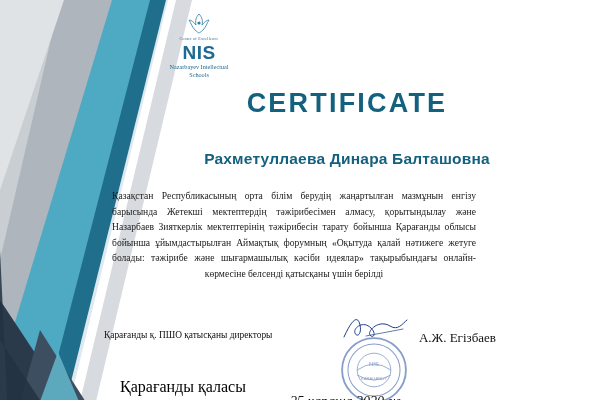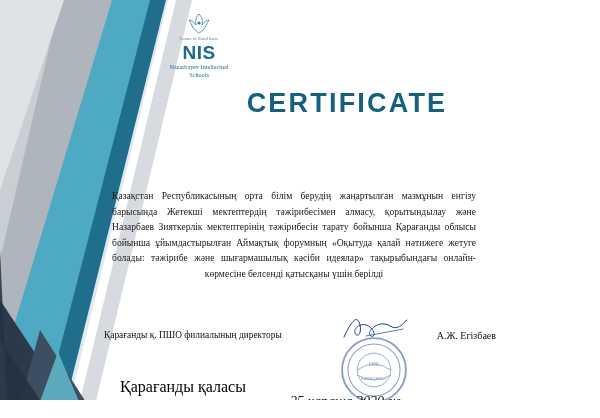--- a/index.html
+++ b/index.html
@@ -123,21 +123,21 @@
     font-family: "Liberation Serif", serif;
     font-size: 9.4px;
     color: #111;
     white-space: nowrap;
   }
   .sig-right {
     position: absolute;
     right: 0;
     top: 0;
     font-family: "Liberation Serif", serif;
-    font-size: 10px;
+    font-size: 13px;
     color: #111;
     white-space: nowrap;
   }
   .sig-scribble {
     position: absolute;
     left: 236px;
     top: -16px;
     width: 70px;
     height: 30px;
   }
@@ -209,25 +209,26 @@
       <path d="M26 4 C20 10 18 18 20 26 C16 20 10 16 6 16 C10 22 12 30 18 36 C22 40 26 42 26 42 C26 42 30 40 34 36 C40 30 42 22 46 16 C42 16 36 20 32 26 C34 18 32 10 26 4 Z" fill="none" stroke="#2a7fa5" stroke-width="1.6"></path>
       <circle cx="26" cy="22" r="3.2" fill="#2a7fa5"></circle>
     </svg>
     <div class="logo-top-text">Center of Excellence</div>
     <div class="logo-nis">NIS</div>
     <div class="logo-sub">Nazarbayev Intellectual Schools</div>
   </div>
 
   <div class="title">CERTIFICATE</div>
 
+  <div class="recipient">Рахметуллаева Динара Балташовна</div>
 
   <div class="paragraph">Қазақстан Республикасының орта білім берудің жаңартылған мазмұнын енгізу барысында Жетекші мектептердің тәжірибесімен алмасу, қорытындылау және Назарбаев Зияткерлік мектептерінің тәжірибесін тарату бойынша Қарағанды облысы бойынша ұйымдастырылған Аймақтық форумның «Оқытуда қалай нәтижеге жетуге болады: тәжірибе және шығармашылық кәсіби идеялар» тақырыбындағы онлайн-көрмесіне белсенді қатысқаны үшін берілді</div>
 
   <div class="sig-row">
-    <div class="sig-left">Қарағанды қ. ПШО филиалының директоры</div>
+    <div class="sig-left">Қарағанды қ. ПШО қатысқаны директоры</div>
 
     <svg class="stamp" viewBox="0 0 100 100" xmlns="http://www.w3.org/2000/svg">
       <circle cx="50" cy="50" r="38" fill="none" stroke="#3f63a8" stroke-width="2.2"></circle>
       <circle cx="50" cy="50" r="31" fill="none" stroke="#3f63a8" stroke-width="1.2"></circle>
       <circle cx="50" cy="50" r="20" fill="none" stroke="#3f63a8" stroke-width="1"></circle>
       <path d="M30 50 q20 -14 40 0" fill="none" stroke="#3f63a8" stroke-width="1"></path>
       <path d="M30 56 q20 12 40 0" fill="none" stroke="#3f63a8" stroke-width="1"></path>
       <text x="50" y="45" font-size="7" fill="#3f63a8" text-anchor="middle" font-family="Liberation Sans, sans-serif">NIS</text>
       <text x="50" y="62" font-size="5" fill="#3f63a8" text-anchor="middle" font-family="Liberation Sans, sans-serif">KARAGANDY</text>
     </svg>

